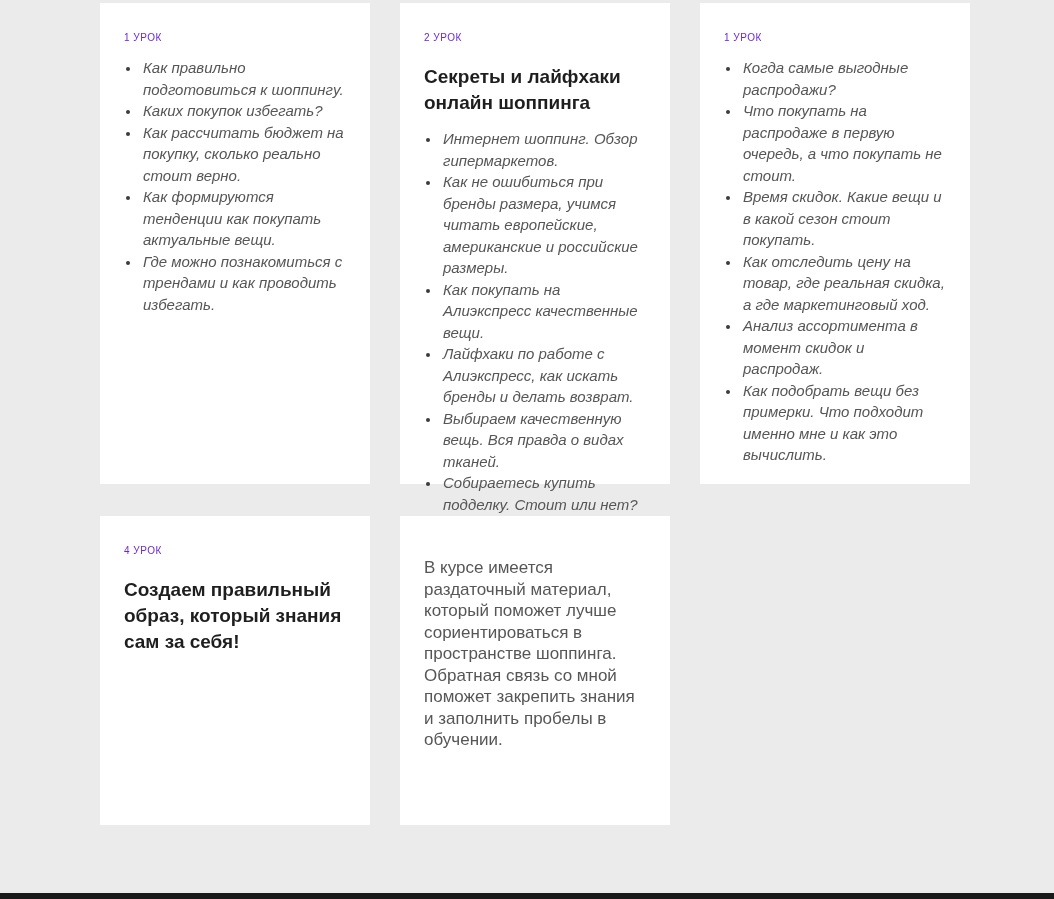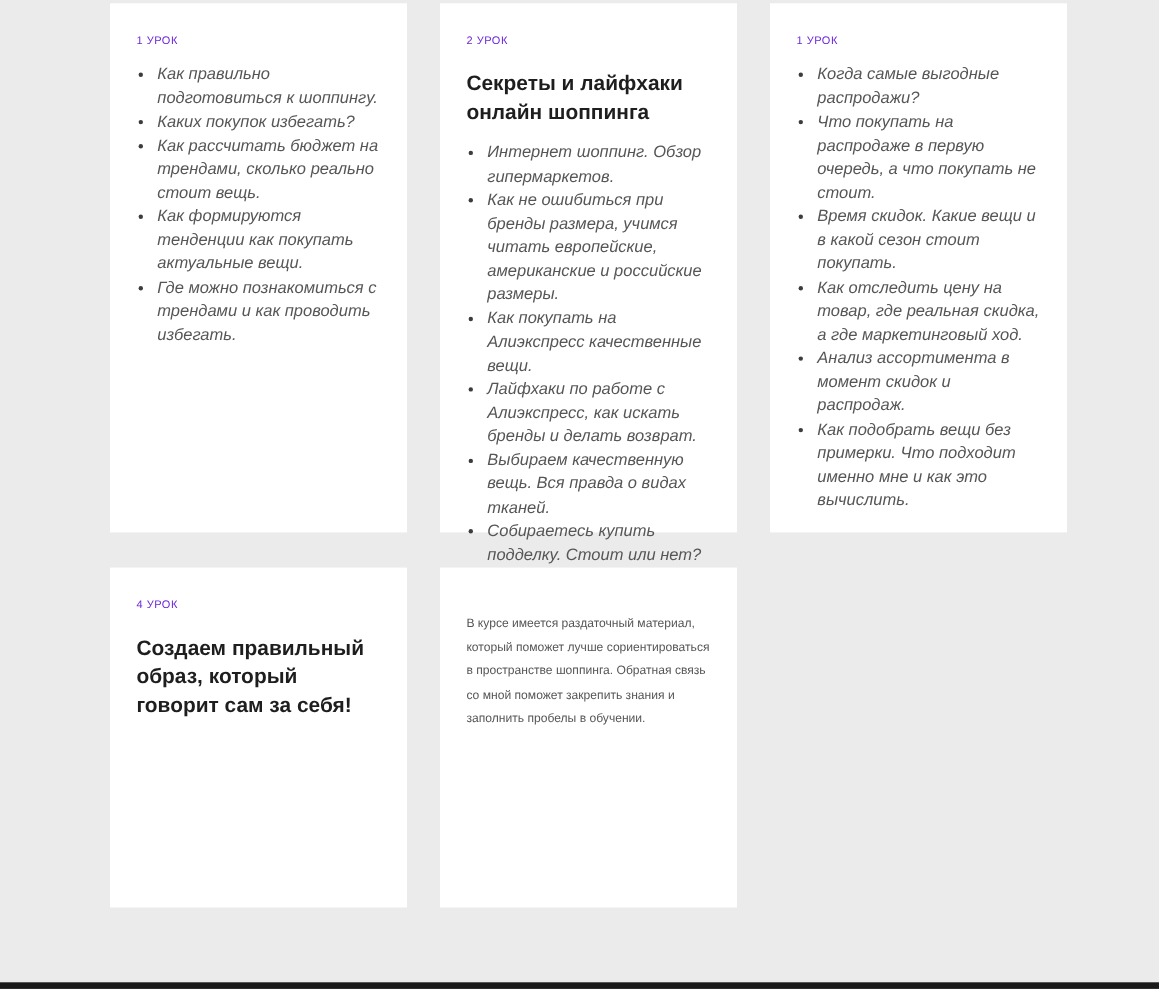--- a/index.html
+++ b/index.html
@@ -59,21 +59,21 @@
   }
   .card ul li {
     padding-left: 2px;
   }
   .card ul li::marker {
     color: #3c3c3c;
     font-size: 13px;
   }
   .card-paragraph {
     margin: 14px 0 0 0;
-    font-size: 11px;
+    font-size: 17px;
     line-height: 21.5px;
     color: #565656;
   }
   .bottom-bar {
     position: absolute;
     left: 0;
     top: 893px;
     width: 1054px;
     height: 6px;
     background: #191919;
@@ -82,21 +82,21 @@
 </head>
 <body>
 
 <div class="cards-grid">
 
   <section class="card row1">
     <div class="lesson-label">1 УРОК</div>
     <ul>
       <li>Как правильно подготовиться к шоппингу.</li>
       <li>Каких покупок избегать?</li>
-      <li>Как рассчитать бюджет на трендами, сколько реально стоит вещь.</li>
+      <li>Как рассчитать бюджет на покупку, сколько реально стоит верно.</li>
       <li>Как формируются тенденции как покупать актуальные вещи.</li>
       <li>Где можно познакомиться с трендами и как проводить избегать.</li>
     </ul>
   </section>
 
   <section class="card row1">
     <div class="lesson-label">2 УРОК</div>
     <h2 class="card-title">Секреты и лайфхаки онлайн шоппинга</h2>
     <ul>
       <li>Интернет шоппинг. Обзор гипермаркетов.</li>
@@ -115,21 +115,21 @@
       <li>Что покупать на распродаже в первую очередь, а что покупать не стоит.</li>
       <li>Время скидок. Какие вещи и в какой сезон стоит покупать.</li>
       <li>Как отследить цену на товар, где реальная скидка, а где маркетинговый ход.</li>
       <li>Анализ ассортимента в момент скидок и распродаж.</li>
       <li>Как подобрать вещи без примерки. Что подходит именно мне и как это вычислить.</li>
     </ul>
   </section>
 
   <section class="card row2">
     <div class="lesson-label">4 УРОК</div>
-    <h2 class="card-title">Создаем правильный образ, который говорит сам за себя!</h2>
+    <h2 class="card-title">Создаем правильный образ, который знания сам за себя!</h2>
   </section>
 
   <section class="card row2">
     <p class="card-paragraph">В курсе имеется раздаточный материал, который поможет лучше сориентироваться в пространстве шоппинга. Обратная связь со мной поможет закрепить знания и заполнить пробелы в обучении.</p>
   </section>
 
 </div>
 
 <div class="bottom-bar"></div>
 

